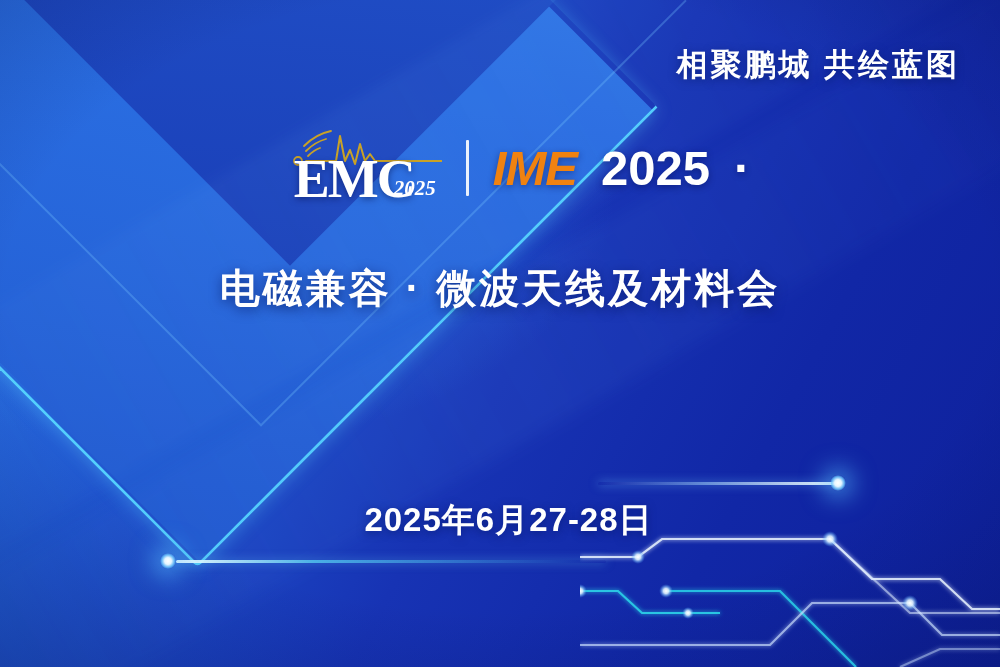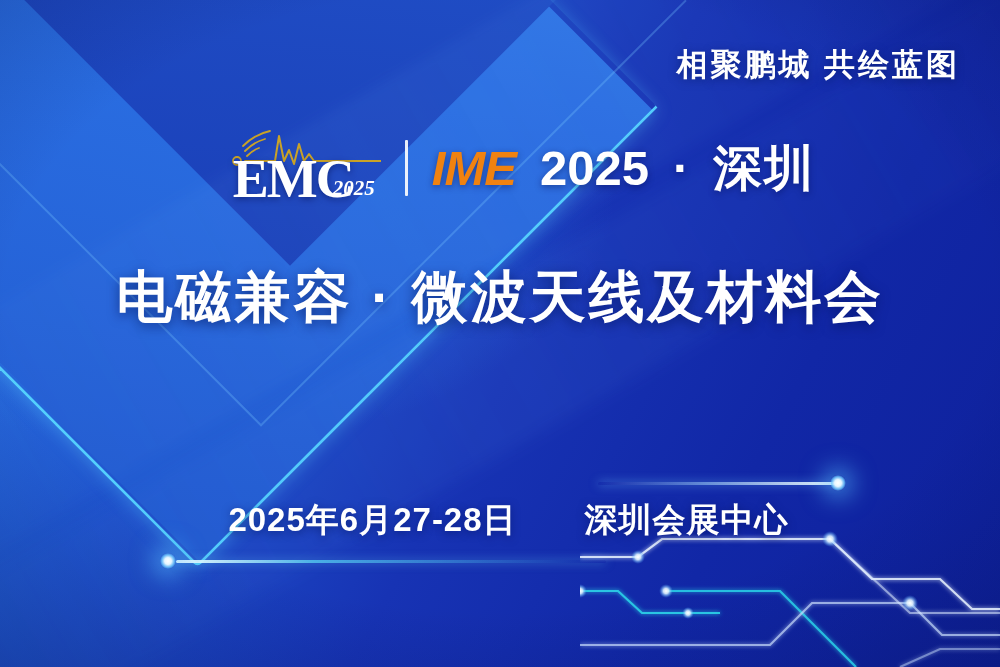--- a/index.html
+++ b/index.html
@@ -226,21 +226,21 @@
   .ime-year { color: #ffffff; margin-left: 4px; }
   .ime-dot  { color: #ffffff; margin: 0 4px; }
   .ime-city { color: #ffffff; letter-spacing: 2px; }
 
   .title-main {
     position: absolute;
     left: 0;
     right: 0;
     top: 266px;
     text-align: center;
-    font-size: 56px;
+    font-size: 40px;
     font-weight: 800;
     color: #ffffff;
     letter-spacing: 3px;
     line-height: 1.1;
     text-shadow: 0 3px 12px rgba(0,16,86,0.6);
     white-space: nowrap;
   }
   .title-sub {
     position: absolute;
     left: 0;
@@ -348,24 +348,22 @@
       <div class="emc-word">EMC</div>
       <div class="emc-year">2025</div>
     </div>
 
     <div class="logo-divider"></div>
 
     <div class="ime-logo">
       <span class="ime-mark">IME</span>
       <span class="ime-year">2025</span>
       <span class="ime-dot">·</span>
-      <span class="ime-city">深圳</span>
     </div>
   </div>
 
   <div class="title-main">电磁兼容 · 微波天线及材料会</div>
 
   <div class="meta-row">
     <div class="meta-item">2025年6月27-28日</div>
-    <div class="meta-item">深圳会展中心</div>
   </div>
 
 </div>
 
 </body></html>

